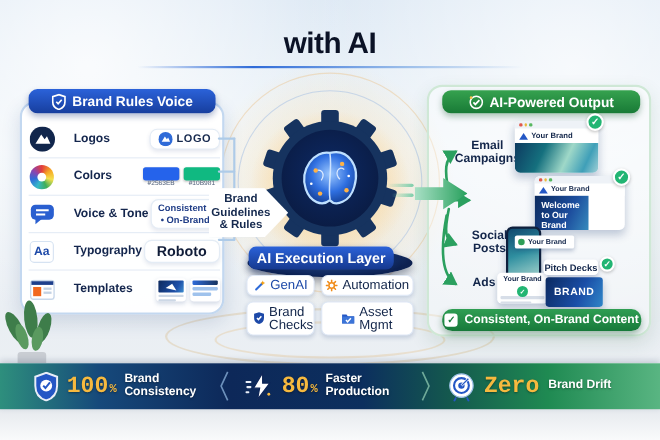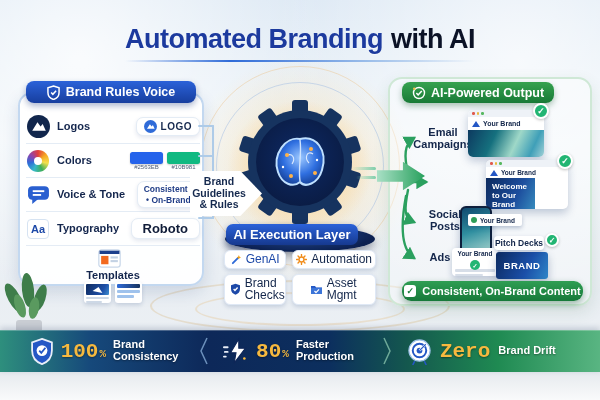--- a/index.html
+++ b/index.html
@@ -31,22 +31,22 @@
   .swirl2 { left:195px; top:292px; width:210px; height:34px; border-radius:50%; border:2px solid rgba(230,196,140,.35); }
 
   
   .left-panel { left:18px; top:92px; width:186px; height:194px; background:rgba(255,255,255,.94);
     border:2px solid #c3d8f0; border-radius:14px; box-shadow:0 6px 16px rgba(30,60,120,.15); }
   .lp-header { left:26px; top:81px; width:170px; height:22px; border-radius:8px;
     background:linear-gradient(180deg,#2b62d9,#173e9e); box-shadow:0 3px 6px rgba(20,50,120,.35);
     display:flex; align-items:center; justify-content:center; gap:6px; color:#fff; font-size:12.5px; font-weight:800; }
   .lp-rows { left:26px; top:110px; width:174px; }
   .lp-row { display:flex; align-items:center; height:34px; border-bottom:1px solid #e4ecf5; }
-  .lp-row:last-child { border-bottom:none;flex-direction:column; }
-  .lp-icon { width:24px; height:24px; margin-right:7px; flex:0 0 auto; display:flex; align-items:center; justify-content:center; }
+  .lp-row:last-child { border-bottom:none; }
+  .lp-icon { width:24px; height:24px; margin-right:17px; flex:0 0 auto; display:flex; align-items:center; justify-content:center; }
   .lp-label { flex:1; font-size:11px; font-weight:800; color:#14264d; line-height:1.05; }
   .card { background:#fff; border:1px solid #e4ecf5; border-radius:7px; box-shadow:0 2px 4px rgba(30,60,120,.12); }
   .logo-card { display:flex; align-items:center; gap:4px; padding:2px 7px; }
   .logo-card .txt { font-size:10px; font-weight:800; letter-spacing:.5px; color:#16294e; }
   .swatches { display:flex; flex-direction:column; }
   .swatch-row { display:flex; gap:4px; }
   .swatch { width:33px; height:12px; border-radius:2.5px; box-shadow:0 1px 2px rgba(0,0,0,.2); }
   .swatch.blue { background:#2563EB; } .swatch.green { background:#10B981; }
   .swatch-labels { display:flex; gap:4px; }
   .swatch-labels span { width:33px; font-size:6px; color:#51607a; text-align:center; }
@@ -101,21 +101,21 @@
     background:linear-gradient(90deg,#a9e0c6,#27a05c);
     clip-path:polygon(0 33%, 54% 33%, 54% 8%, 100% 50%, 54% 92%, 54% 67%, 0 67%);
     filter:drop-shadow(0 2px 3px rgba(20,90,50,.35)); z-index:3; }
   .speed1 { left:352px; top:167px; width:24px; height:3px; border-radius:2px; background:linear-gradient(90deg,rgba(140,210,175,0),#7fceaa); z-index:3; }
   .speed2 { left:356px; top:176px; width:20px; height:3px; border-radius:2px; background:linear-gradient(90deg,rgba(140,210,175,0),#7fceaa); z-index:3; }
   .conn-right { left:400px; top:118px; width:74px; height:152px; z-index:2; }
 
   
   .right-panel { left:388px; top:77px; width:204px; height:229px; border:2px solid #cfe8d6;
     border-radius:14px; background:rgba(255,255,255,.35); box-shadow:0 6px 16px rgba(40,100,60,.12); }
-  .rp-header { left:402px; top:82px; width:152px; height:21px; border-radius:8px;
+  .rp-header { left:402px; top:82px; width:180px; height:21px; border-radius:8px;
     background:linear-gradient(180deg,#36a24f,#187a36); box-shadow:0 3px 6px rgba(20,90,45,.35);
     display:flex; align-items:center; justify-content:center; gap:5px; color:#fff; font-size:12.5px; font-weight:800; z-index:3; }
   .out-label { font-size:11px; font-weight:800; color:#13264a; line-height:1.08; text-align:center; z-index:3; }
   .lbl-email  { left:412px; top:127px; width:62px; }
   .lbl-web    { left:432px; top:172px; width:50px; }
   .lbl-social { left:418px; top:209px; width:54px; }
   .lbl-ads    { left:422px; top:252px; width:36px; }
   .pitch-chip { left:494px; top:236px; width:50px; height:14px; background:#fff; border-radius:4px;
     box-shadow:0 2px 4px rgba(30,60,120,.25); display:flex; align-items:center; justify-content:center;
     font-size:8.5px; font-weight:800; color:#13264a; z-index:5; }
@@ -181,21 +181,20 @@
 
 <div id="stage">
 
   <div class="abs glow"></div>
   <div class="abs ring2"></div>
   <div class="abs ring1"></div>
   <div class="abs swirl1"></div>
   <div class="abs swirl2"></div>
 
   <div class="abs title">
-    <span class="p1">Automated Branding</span>
     <span class="p2">with AI</span>
   </div>
   <div class="abs title-rule"></div>
 
   <div class="abs left-panel"></div>
   <div class="abs lp-header">
     <svg width="13" height="15" viewBox="0 0 14 16">
       <path d="M7 1 L13 3 V8 C13 12 10.5 14.5 7 15.5 C3.5 14.5 1 12 1 8 V3 Z" fill="none" stroke="#fff" stroke-width="1.6"></path>
       <path d="M4.5 8 l1.8 2 L9.8 6" stroke="#fff" stroke-width="1.6" fill="none"></path>
     </svg>

